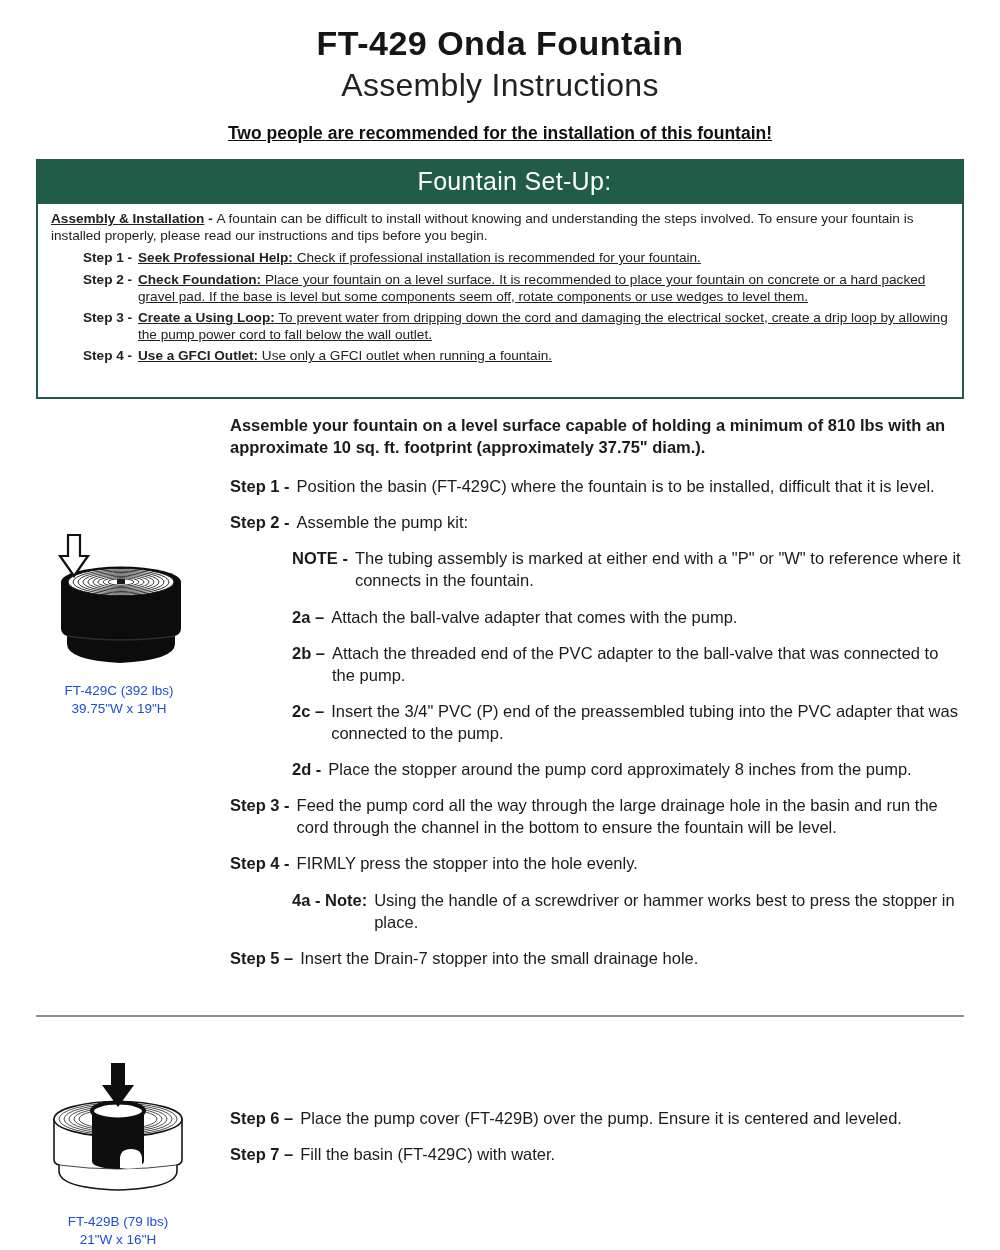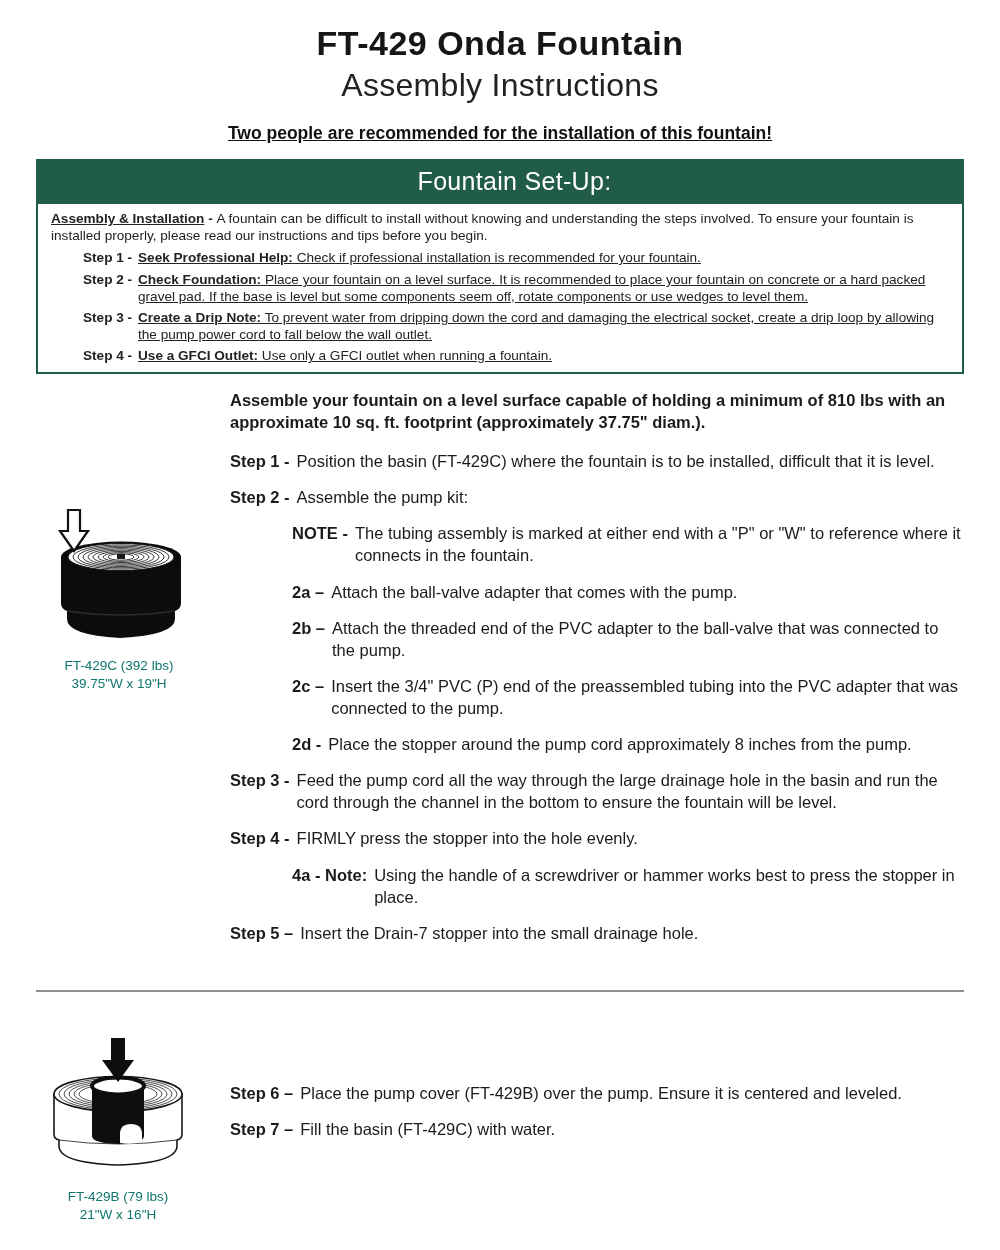--- a/index.html
+++ b/index.html
@@ -17,21 +17,21 @@
   .hdr .warning{margin-top:21px;font-size:17.5px;font-weight:700;text-decoration:underline;color:#111;}
 
   
   .setup{margin:15px 36px 0 36px;}
   .setup-banner{
     background:#215c49;color:#ffffff;height:45px;line-height:45px;
     text-align:center;font-size:25px;font-weight:400;letter-spacing:.3px;padding-left:29px;
   }
   .setup-box{
     border:2px solid #215c49;border-top:none;background:#fff;
-    padding:7px 12px 2px 13px;font-size:13.6px;line-height:1.22;color:#222;
+    padding:7px 12px 27px 13px;font-size:13.6px;line-height:1.22;color:#222;
   }
   .setup-intro{margin:0 0 6px 0;}
   .setup-intro .lead{font-weight:700;text-decoration:underline;}
   .setup-intro .dash{font-weight:700;white-space:pre;}
   .box-step{display:flex;margin:0 0 5px 32px;}
   .box-step .bs-lbl{flex:0 0 55px;font-weight:700;white-space:nowrap;}
   .box-step .bs-body{flex:1;text-decoration:underline;}
   .box-step .bs-title{font-weight:700;}
 
   
@@ -41,21 +41,21 @@
   .item{display:flex;margin-bottom:14px;}
   .item:last-child{margin-bottom:0;}
   .item .lbl{flex:0 0 auto;font-weight:700;white-space:pre;margin-right:7px;}
   .item .txt{flex:1;}
   .item.sub{margin-left:62px;}
 
   
   .figure{position:absolute;text-align:center;}
   .fig-1{left:44px;top:118px;width:150px;}
   .fig-2{left:38px;top:44px;width:160px;}
-  .fig-caption{font-size:13.5px;color:#0f766e;line-height:1.35;margin-top:6px;}
+  .fig-caption{font-size:13.5px;color:#1d4ed8;line-height:1.35;margin-top:6px;}
 
   
   .divider{border:none;border-top:2px solid #8d8d8d;margin:46px 36px 0 36px;}
   .bottom{position:relative;min-height:300px;}
   .bottom-content{margin-left:230px;margin-right:36px;font-size:16.5px;line-height:1.34;padding-top:90px;}
 </style>
 </head>
 <body>
 
 <div class="page">
@@ -75,21 +75,21 @@
       <div class="box-step">
         <span class="bs-lbl">Step 1 -</span>
         <span class="bs-body"><span class="bs-title">Seek Professional Help:</span><span> Check if professional installation is recommended for your fountain.</span></span>
       </div>
       <div class="box-step">
         <span class="bs-lbl">Step 2 -</span>
         <span class="bs-body"><span class="bs-title">Check Foundation:</span><span> Place your fountain on a level surface. It is recommended to place your fountain on concrete or a hard packed gravel pad. If the base is level but some components seem off, rotate components or use wedges to level them.</span></span>
       </div>
       <div class="box-step">
         <span class="bs-lbl">Step 3 -</span>
-        <span class="bs-body"><span class="bs-title">Create a Drip Note:</span><span> To prevent water from dripping down the cord and damaging the electrical socket, create a drip loop by allowing the pump power cord to fall below the wall outlet.</span></span>
+        <span class="bs-body"><span class="bs-title">Create a Using Loop:</span><span> To prevent water from dripping down the cord and damaging the electrical socket, create a drip loop by allowing the pump power cord to fall below the wall outlet.</span></span>
       </div>
       <div class="box-step">
         <span class="bs-lbl">Step 4 -</span>
         <span class="bs-body"><span class="bs-title">Use a GFCI Outlet:</span><span> Use only a GFCI outlet when running a fountain.</span></span>
       </div>
     </div>
   </div>
 
   <div class="main">
 

